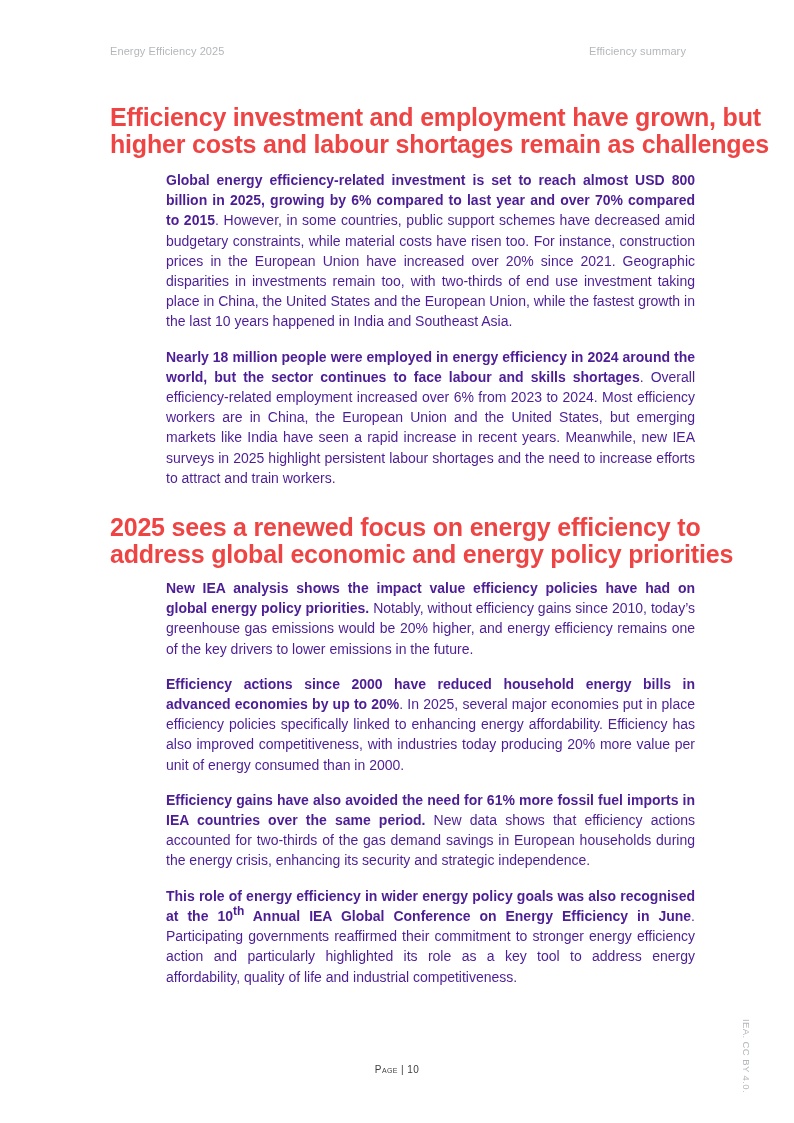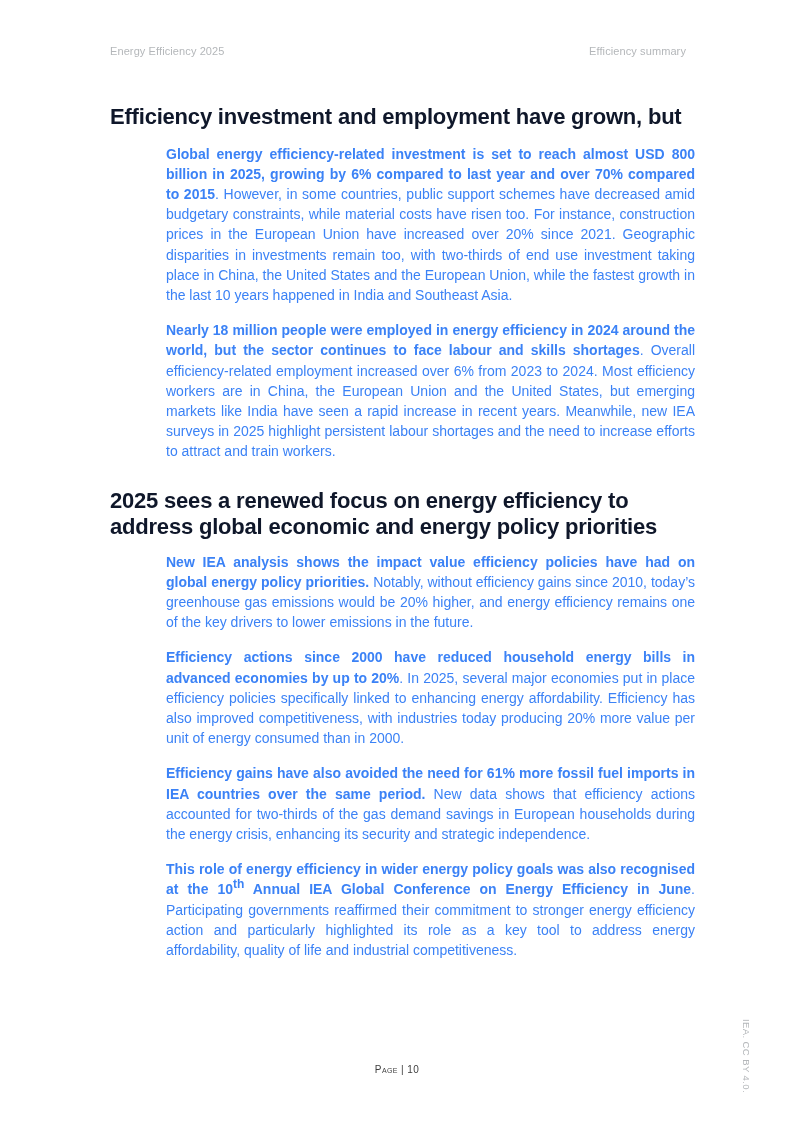--- a/index.html
+++ b/index.html
@@ -25,35 +25,35 @@
     color: #b4b7ba;
     letter-spacing: 0.1px;
   }
   .content {
     position: absolute;
     top: 104px;
     left: 106px;
     width: 585px;
   }
   h1.section-heading {
-    color: #0f172a;
-    font-size: 22px;
+    color: #ef4444;
+    font-size: 25px;
     font-weight: bold;
     line-height: 26.5px;
     letter-spacing: -0.2px;
     margin: 0 0 13px 0;
   }
   h1.section-heading .hline { display: block; white-space: nowrap; }
   h1.heading-2 { margin-top: 26px; margin-bottom: 11px; }
   p.body-para {
     margin: 0 0 15px 56px;
     width: 529px;
     font-size: 14px;
     line-height: 20.2px;
-    color: #3b82f6;
+    color: #4c1d95;
     text-align: justify;
     text-justify: inter-word;
   }
   p.body-para strong { font-weight: bold; }
   p.body-para sup {
     font-size: 12px;
     vertical-align: super;
     line-height: 0;
   }
   .page-footer {
@@ -85,20 +85,21 @@
 
   <div class="running-header">
     <span>Energy Efficiency 2025</span>
     <span>Efficiency summary</span>
   </div>
 
   <div class="content">
 
     <h1 class="section-heading">
       <span class="hline">Efficiency investment and employment have grown, but</span>
+      <span class="hline">higher costs and labour shortages remain as challenges</span>
     </h1>
 
     <p class="body-para"><strong>Global energy efficiency-related investment is set to reach almost USD 800 billion in 2025, growing by 6% compared to last year and over 70% compared to 2015</strong><span>. However, in some countries, public support schemes have decreased amid budgetary constraints, while material costs have risen too. For instance, construction prices in the European Union have increased over 20% since 2021. Geographic disparities in investments remain too, with two-thirds of end use investment taking place in China, the United States and the European Union, while the fastest growth in the last 10 years happened in India and Southeast Asia.</span></p>
 
     <p class="body-para"><strong>Nearly 18 million people were employed in energy efficiency in 2024 around the world, but the sector continues to face labour and skills shortages</strong><span>. Overall efficiency-related employment increased over 6% from 2023 to 2024. Most efficiency workers are in China, the European Union and the United States, but emerging markets like India have seen a rapid increase in recent years. Meanwhile, new IEA surveys in 2025 highlight persistent labour shortages and the need to increase efforts to attract and train workers.</span></p>
 
     <h1 class="section-heading heading-2">
       <span class="hline">2025 sees a renewed focus on energy efficiency to</span>
       <span class="hline">address global economic and energy policy priorities</span>
     </h1>

